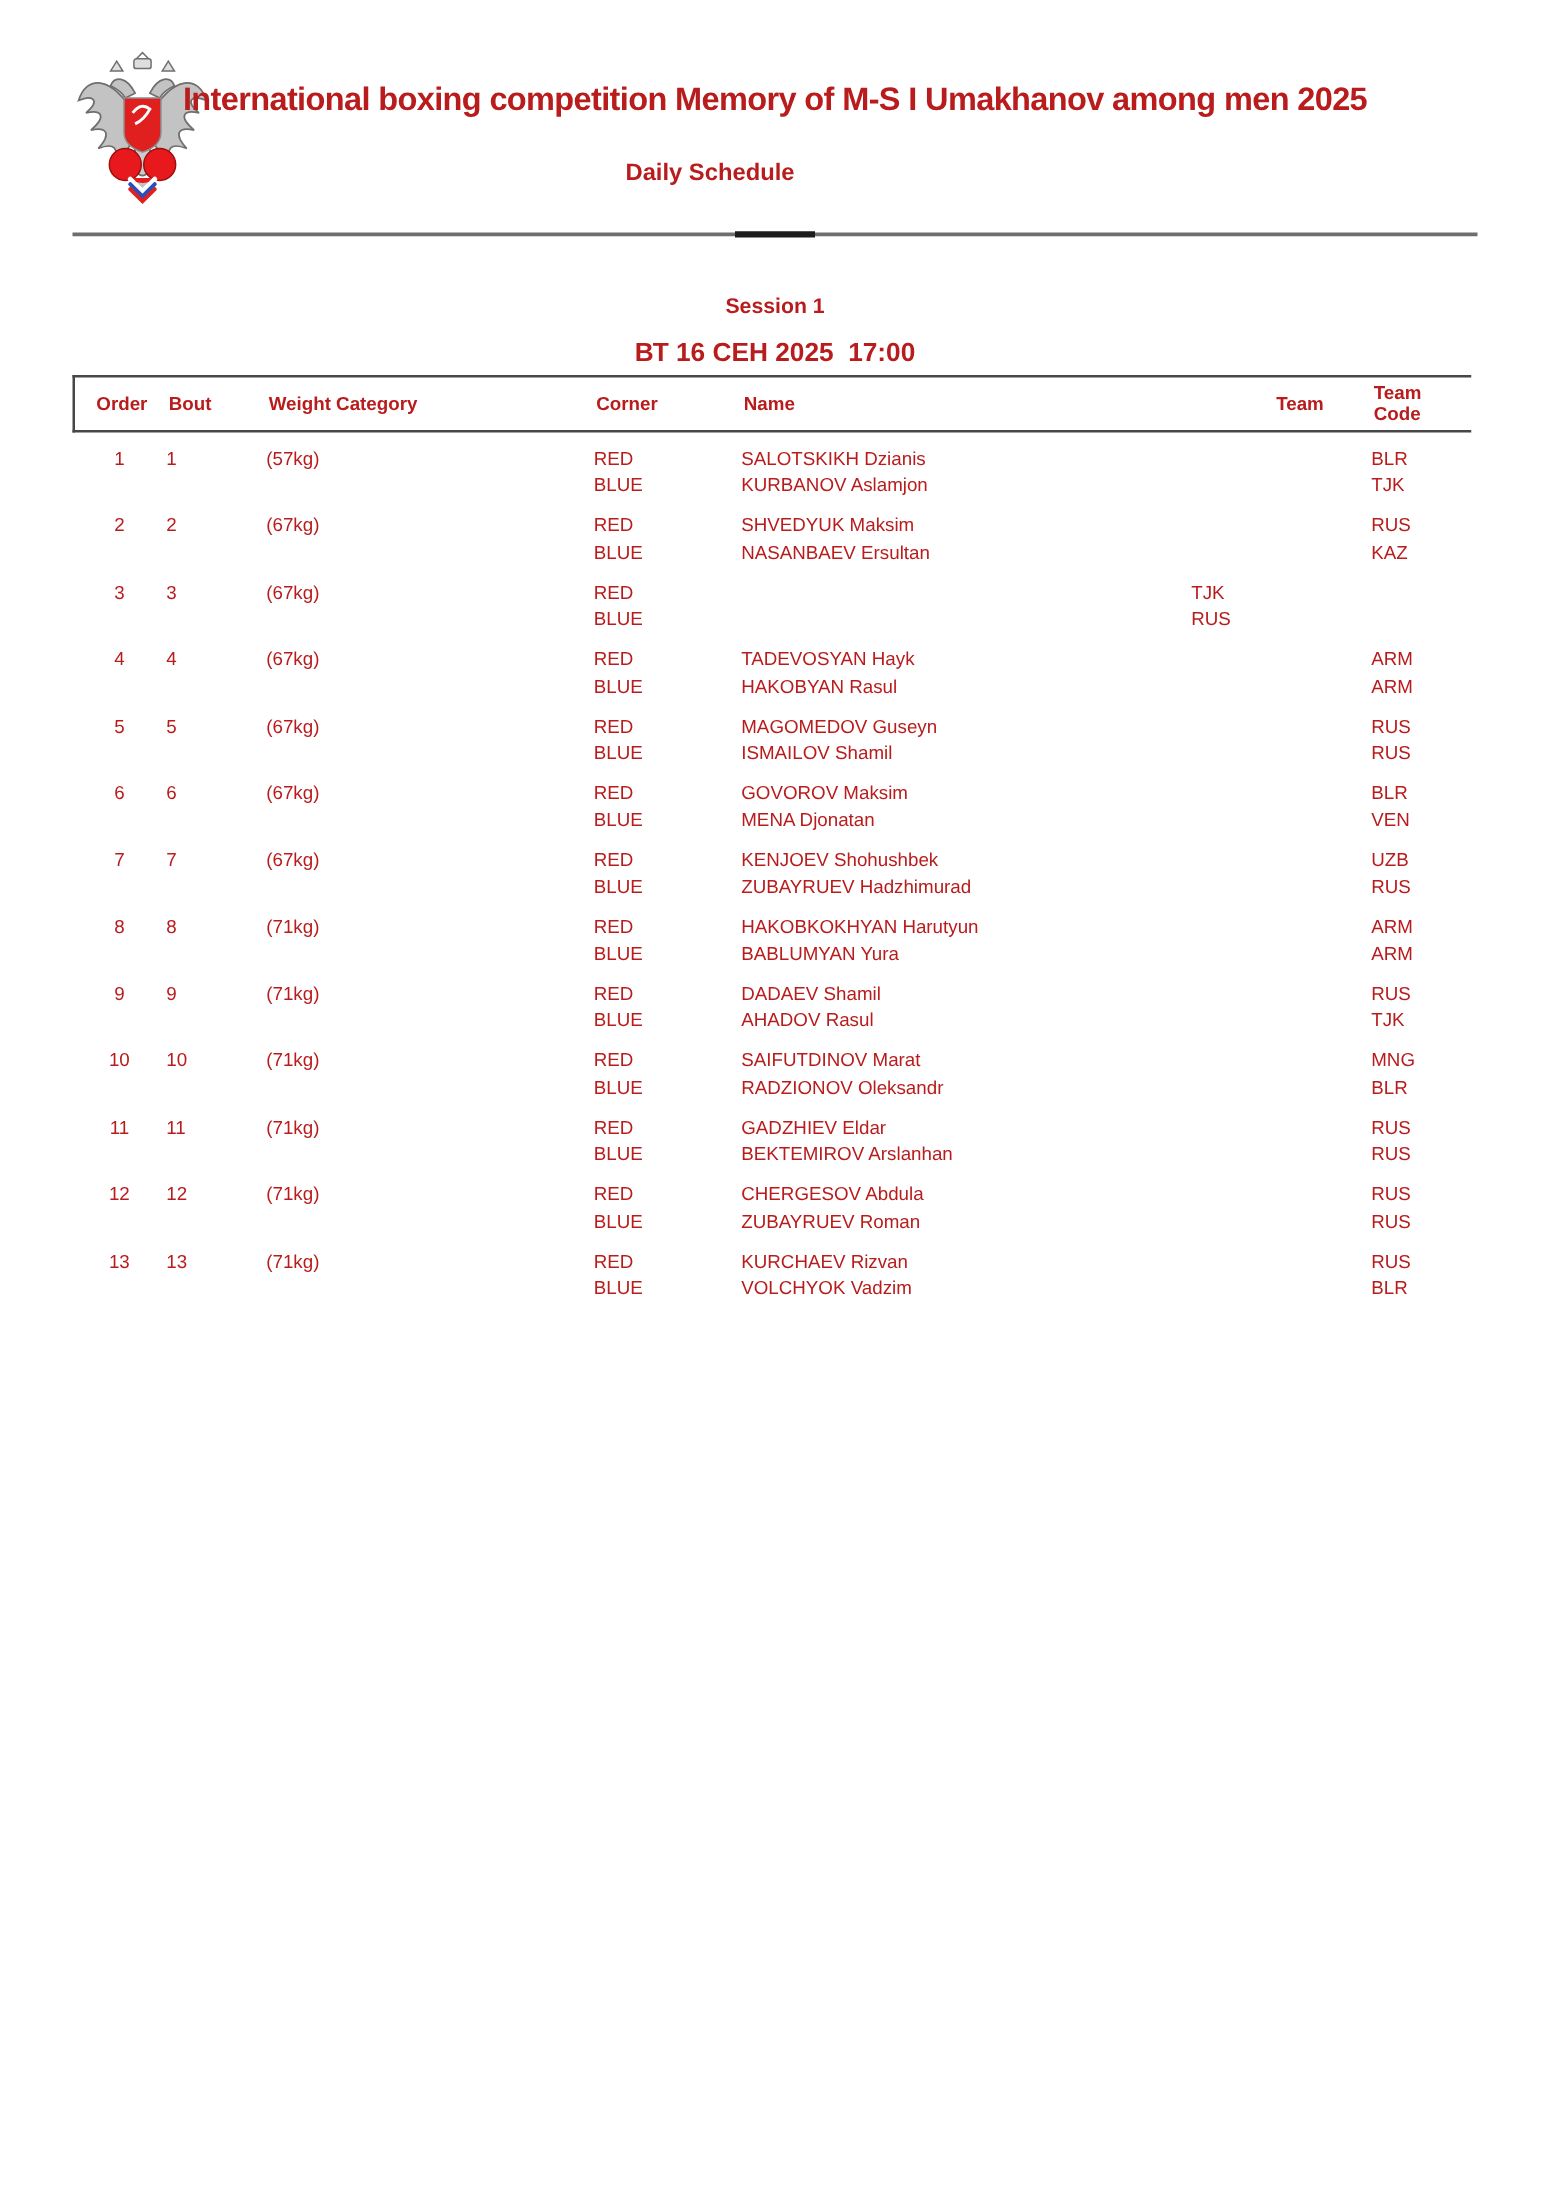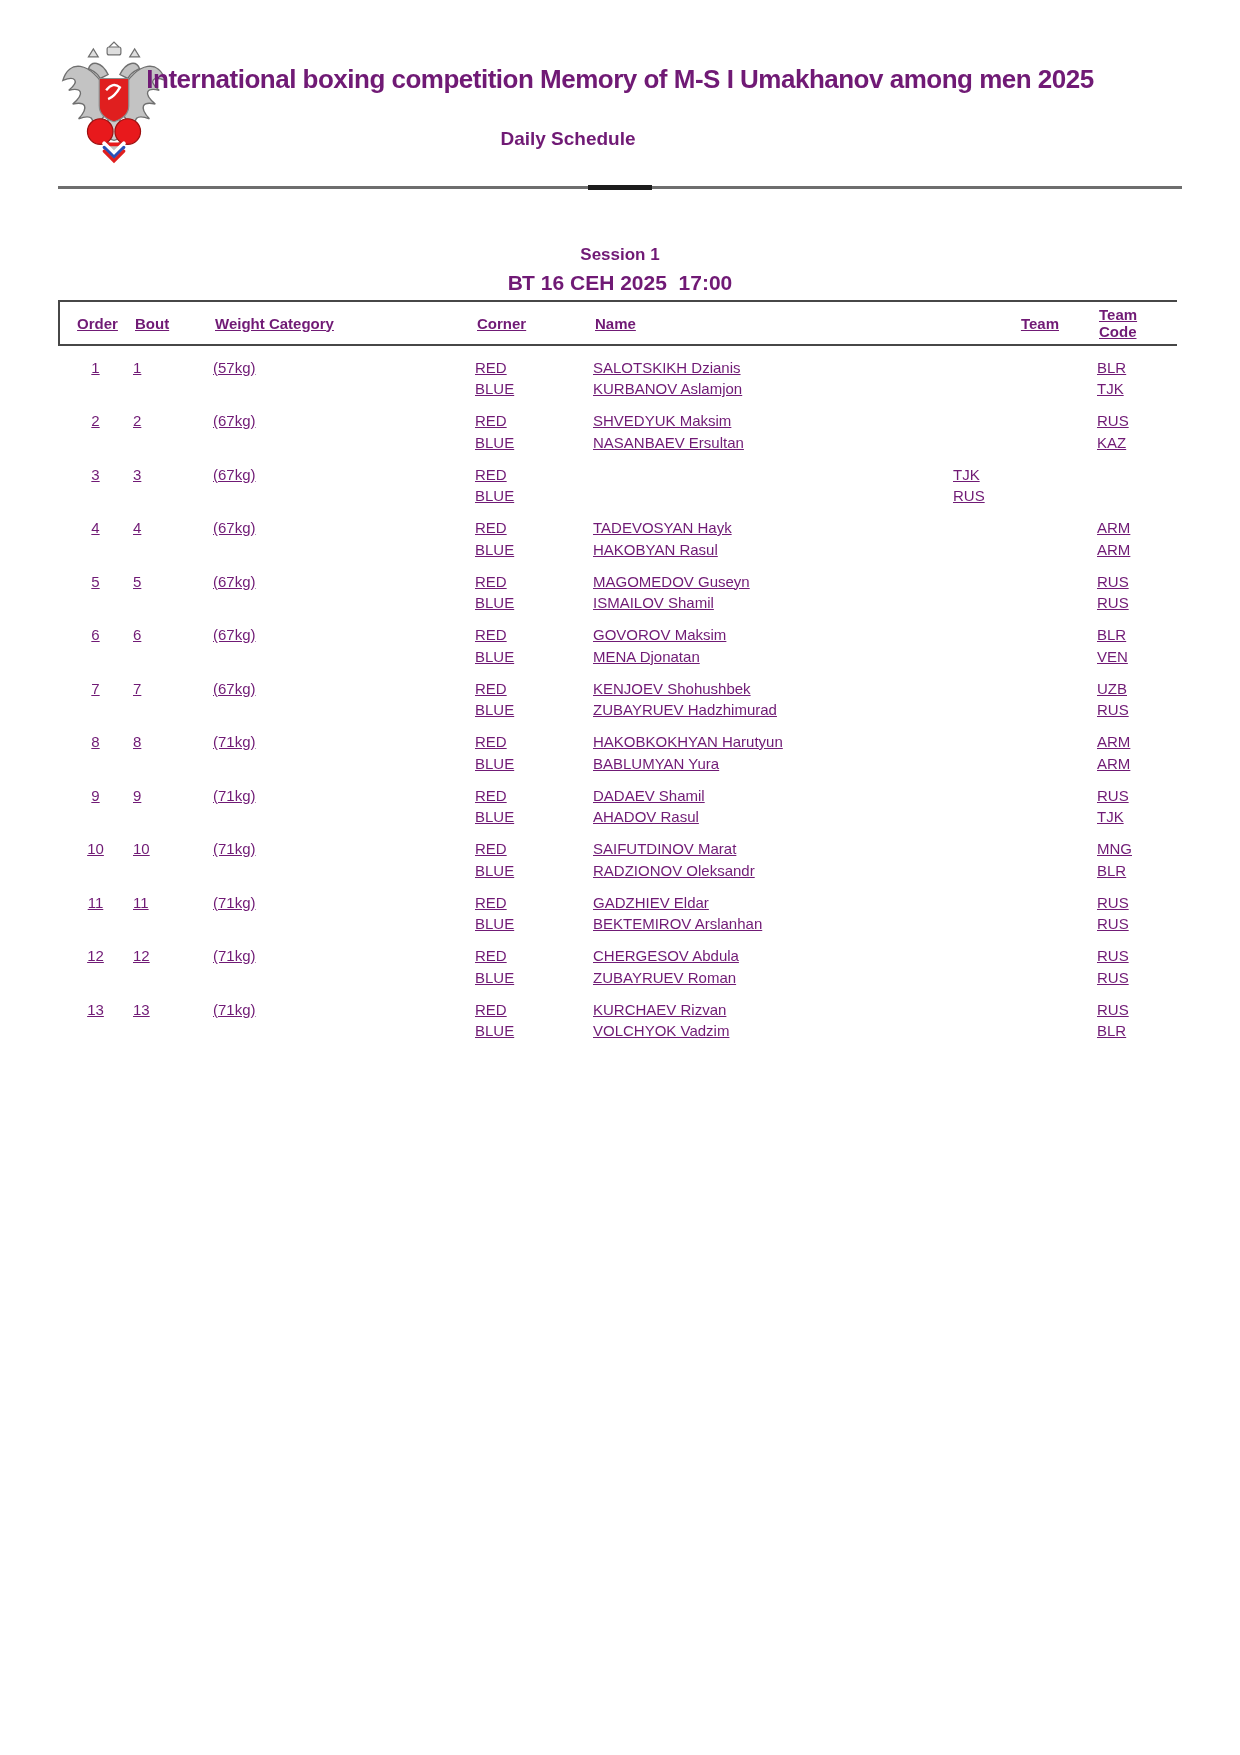--- a/index.html
+++ b/index.html
@@ -1,50 +1,49 @@
 <!DOCTYPE html>
 <html><head>
 <meta charset="utf-8">
 <style>
   html,body{margin:0;padding:0;background:#fff;}
   .page{
     position:relative;
     width:1240px;height:1755px;
     background:#ffffff;
     font-family:"Liberation Sans","DejaVu Sans",sans-serif;
-    color:#701a75;
+    color:#b91c1c;
     overflow:hidden;
   }
   
   .logo{position:absolute;left:55px;top:40px;width:118px;height:132px;}
   .page-title{
     position:absolute;left:0;top:64px;width:1240px;
     text-align:center;font-size:26px;font-weight:bold;letter-spacing:-0.5px;
   }
   .page-subtitle{
     position:absolute;left:0;top:128px;width:1136px;
     text-align:center;font-size:19px;font-weight:bold;
   }
   .divider{position:absolute;left:58px;top:186px;width:1124px;height:3px;background:#6e6e6e;}
   .divider-accent{position:absolute;left:530px;top:-1px;width:64px;height:5px;background:#1c1c1c;}
   
   .session-title{
-    position:absolute;left:0;top:245px;width:1240px;
+    position:absolute;left:0;top:235px;width:1240px;
     text-align:center;font-size:17px;font-weight:bold;
   }
   .session-datetime{
     position:absolute;left:0;top:271px;width:1240px;
     text-align:center;font-size:21px;font-weight:bold;white-space:pre;
   }
   
   .schedule{position:absolute;left:58px;top:300px;width:1119px;}
   .grid-cols{
     display:grid;
     grid-template-columns:75px 80px 262px 118px 320px 144px 120px;
-    text-decoration:underline;
   }
   .thead{
     border-top:2px solid #474747;
     border-bottom:2px solid #474747;
     border-left:2px solid #474747;
     height:42px;
     align-items:center;
     font-size:15px;font-weight:bold;
   }
   .th-order,.td-order{text-align:center;}

